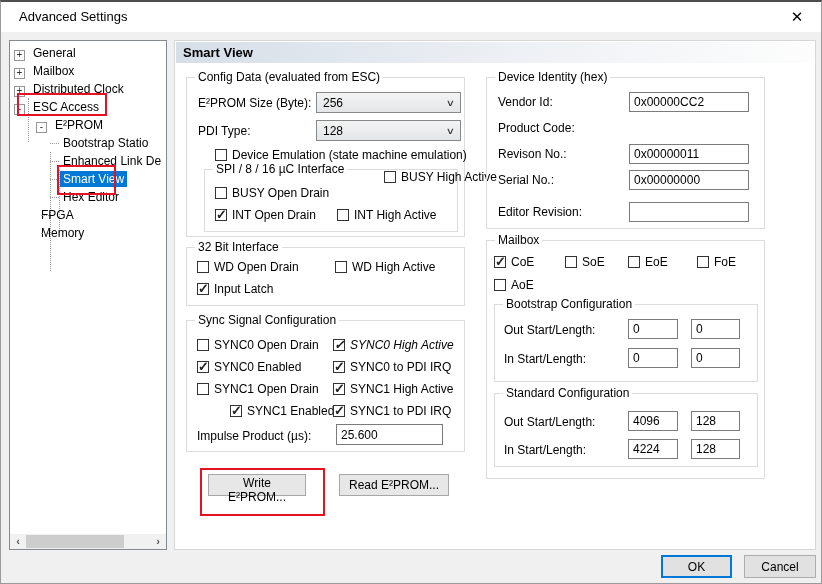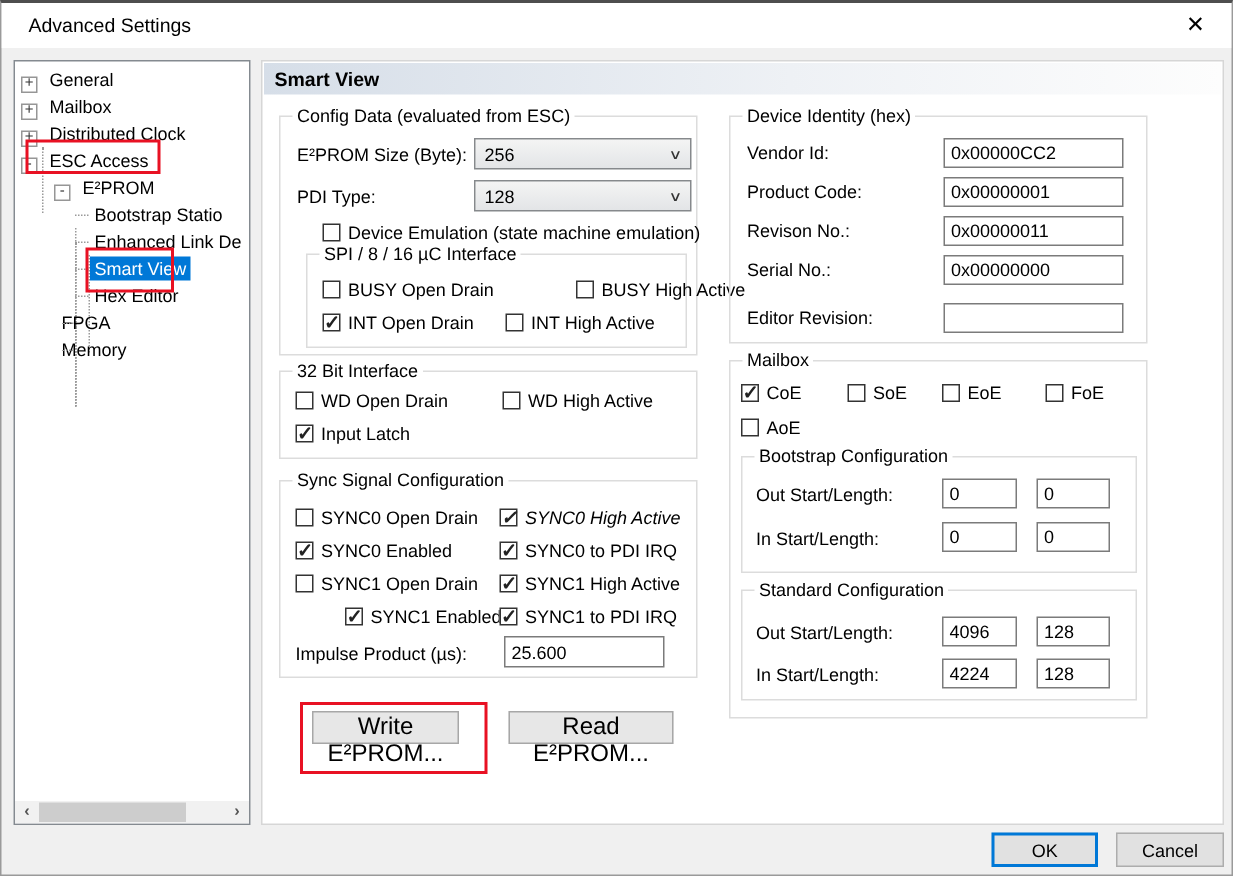--- a/index.html
+++ b/index.html
@@ -42,21 +42,21 @@
   .combo{position:absolute;box-sizing:border-box;height:21px;display:flex;align-items:center;padding:0 6px;
          background:linear-gradient(#f4f4f4,#e3e5e7);border:1px solid #86898c;cursor:default;}
   .combo .val{flex:1;}
   .combo .chev{font-size:9px;color:#333;transform:scaleX(1.4);}
   .tb{position:absolute;box-sizing:border-box;height:20px;background:#fff;border:1px solid #7b7b7b;
       font-family:"Liberation Sans",sans-serif;font-size:12px;padding:1px 4px;outline:none;}
   .cb{position:absolute;display:flex;align-items:center;gap:5px;white-space:nowrap;cursor:default;}
   .box{position:relative;width:12px;height:12px;box-sizing:border-box;border:1px solid #333;background:#fff;flex:0 0 auto;}
   .box.checked::after{content:"✓";position:absolute;left:0;top:-3px;font-size:13px;font-weight:bold;color:#222;}
   .wbtn{position:absolute;box-sizing:border-box;height:22px;background:#e7e7e7;border:1px solid #a7a7a7;
-        font-family:"Liberation Sans",sans-serif;font-size:16px;cursor:pointer;}
+        font-family:"Liberation Sans",sans-serif;font-size:12px;cursor:pointer;}
   .btn{position:absolute;box-sizing:border-box;height:23px;background:#e1e1e1;border:1px solid #adadad;
        font-family:"Liberation Sans",sans-serif;font-size:12px;cursor:pointer;}
   .btn.default{border:2px solid #0078d7;}
   .redbox{position:absolute;border:2px solid #e81123;z-index:5;pointer-events:none;}
 </style>
 </head>
 <body>
 
 <div class="window">
   <div class="titlebar">
@@ -143,21 +143,21 @@
     <span class="box"></span>
     <span>Device Emulation (state machine emulation)</span>
   </div>
   <div class="group" style="left:203px;top:167px;width:252px;height:61px;">
     <span class="gtitle">SPI / 8 / 16 µC Interface</span>
   </div>
   <div class="cb" style="left:214px;top:184px;">
     <span class="box"></span>
     <span>BUSY Open Drain</span>
   </div>
-  <div class="cb" style="left:336px;top:184px;padding-left:47px;">
+  <div class="cb" style="left:336px;top:168px;padding-left:47px;">
     <span class="box"></span>
     <span>BUSY High Active</span>
   </div>
   <div class="cb" style="left:214px;top:206px;">
     <span class="box checked"></span>
     <span>INT Open Drain</span>
   </div>
   <div class="cb" style="left:336px;top:206px;">
     <span class="box"></span>
     <span>INT High Active</span>
@@ -219,21 +219,20 @@
 
   <button class="wbtn" style="left:207px;top:472px;width:98px;">Write E²PROM...</button>
   <button class="wbtn" style="left:338px;top:472px;width:110px;">Read E²PROM...</button>
 
   <div class="group" style="left:485px;top:75px;width:277px;height:150px;">
     <span class="gtitle">Device Identity (hex)</span>
   </div>
   <span class="lbl" style="left:497px;top:93px;">Vendor Id:</span>
   <input class="tb" style="left: 628px; top: 90px; width: 120px;" value="0x00000CC2">
   <span class="lbl" style="left:497px;top:119px;">Product Code:</span>
-  <input class="tb" style="left: 628px; top: 116px; width: 120px;" value="0x00000001">
   <span class="lbl" style="left:497px;top:145px;">Revison No.:</span>
   <input class="tb" style="left: 628px; top: 142px; width: 120px;" value="0x00000011">
   <span class="lbl" style="left:497px;top:171px;">Serial No.:</span>
   <input class="tb" style="left: 628px; top: 168px; width: 120px;" value="0x00000000">
   <span class="lbl" style="left:497px;top:203px;">Editor Revision:</span>
   <input class="tb" style="left: 628px; top: 200px; width: 120px;" value="">
 
   <div class="group" style="left:485px;top:238px;width:277px;height:237px;">
     <span class="gtitle">Mailbox</span>
   </div>

